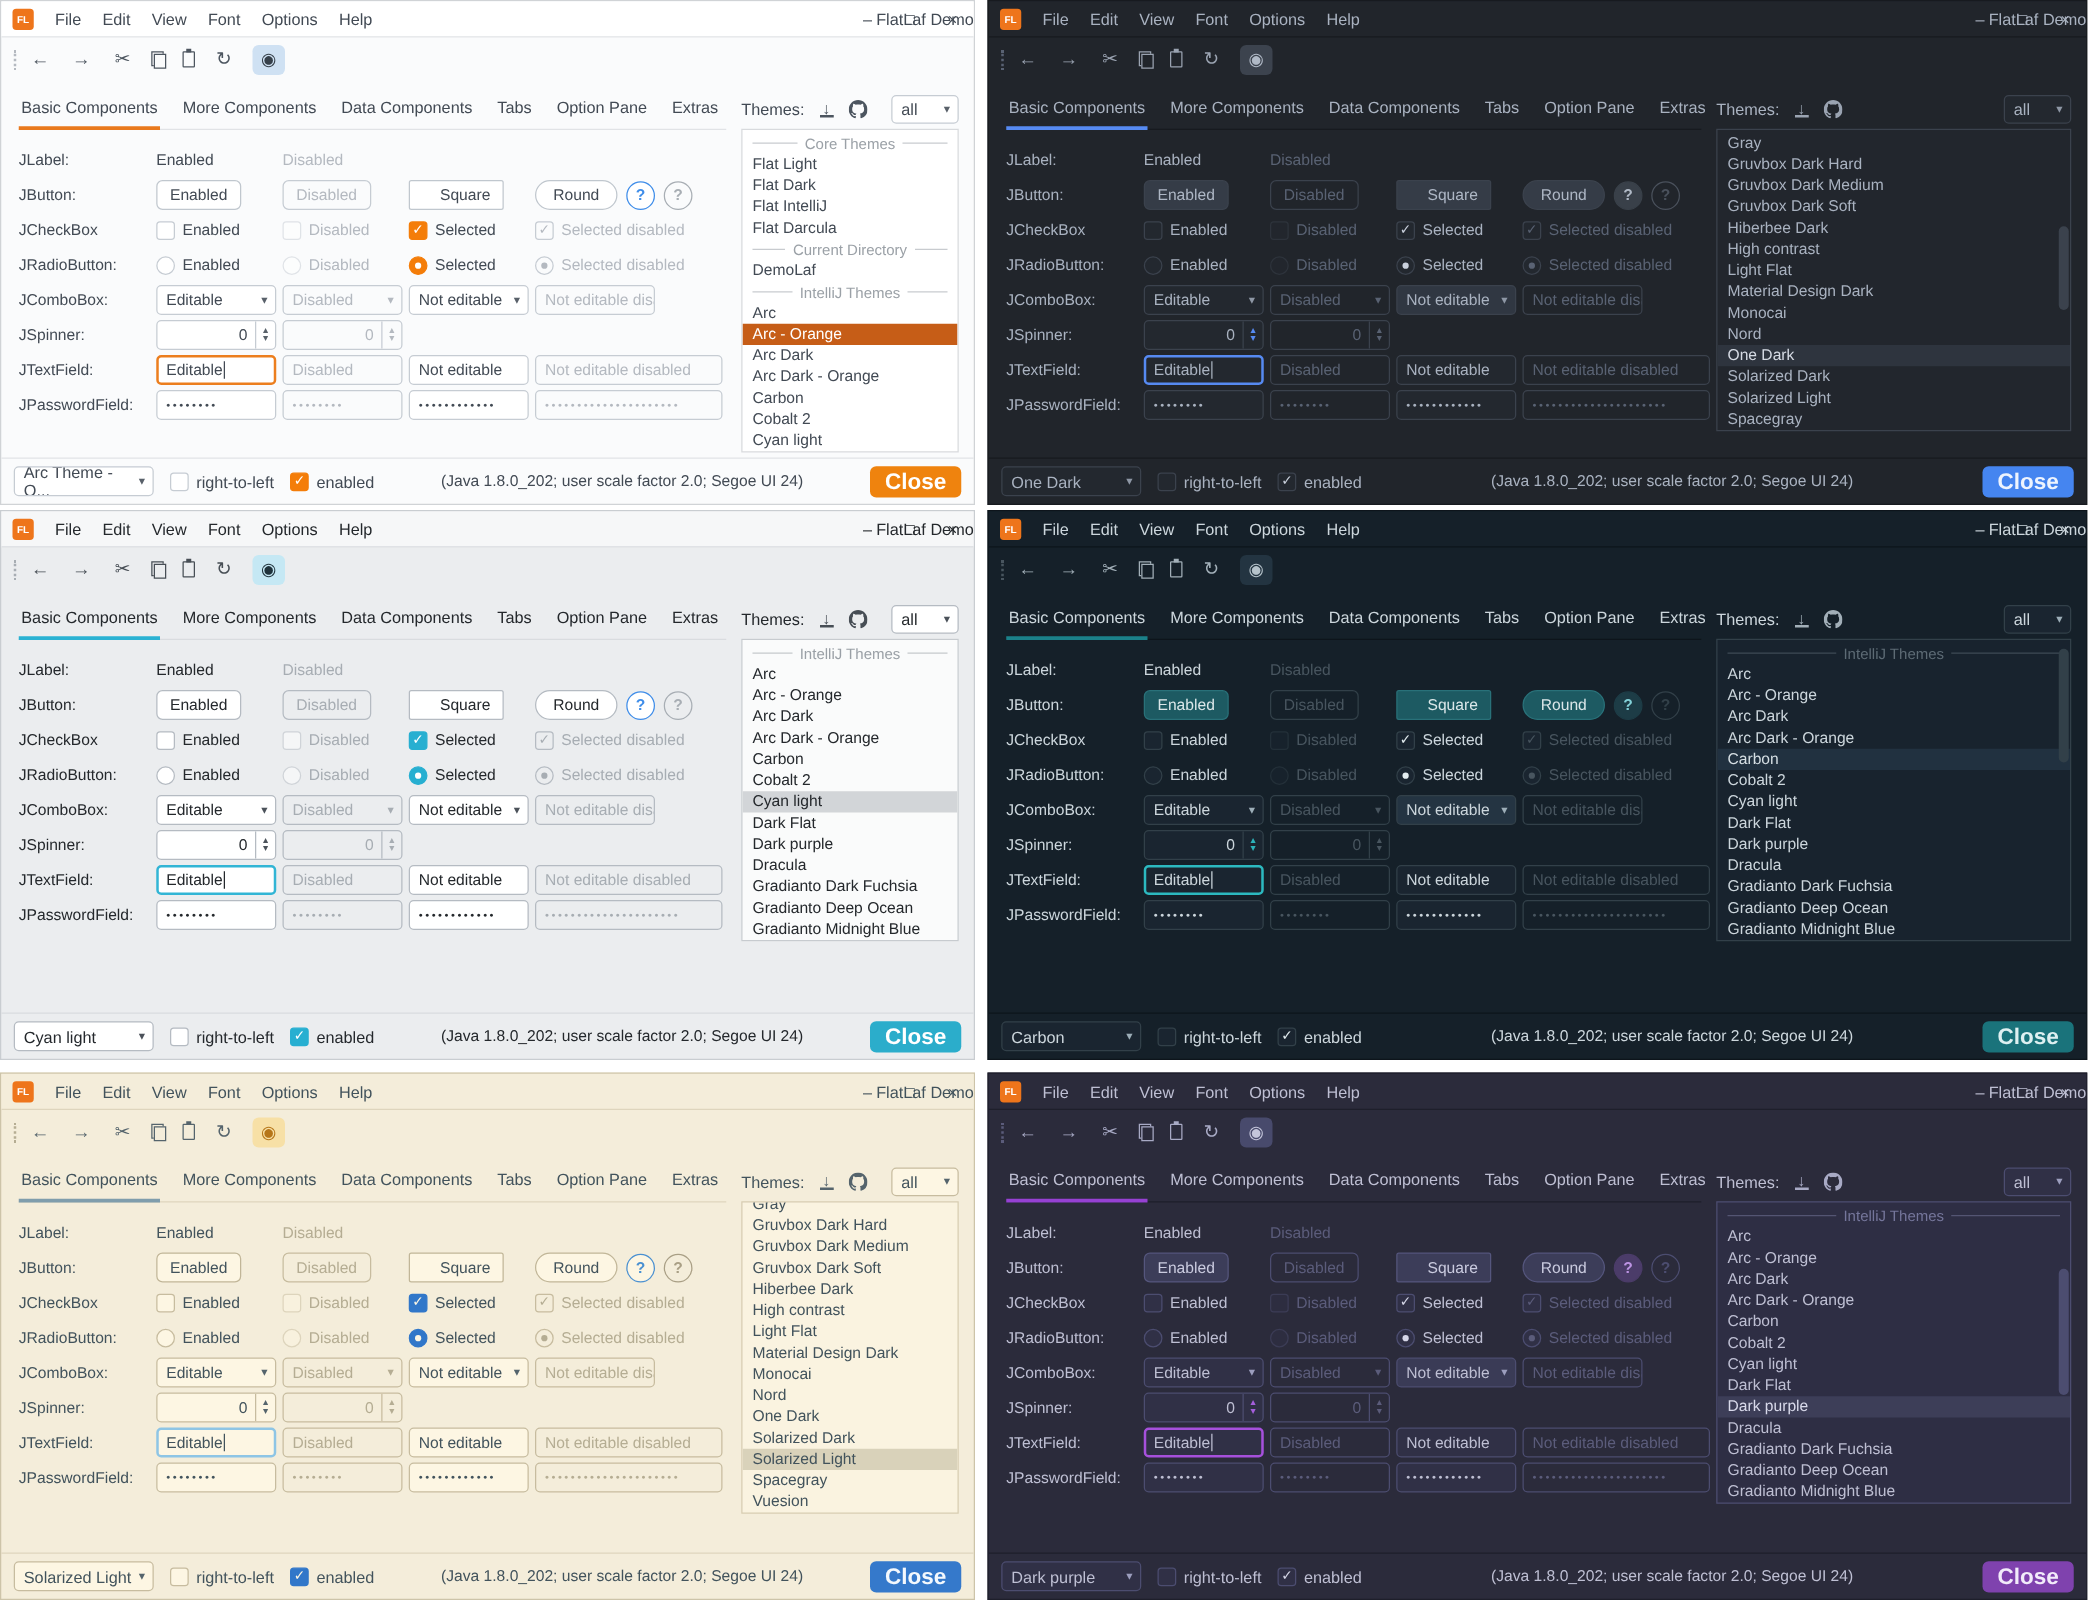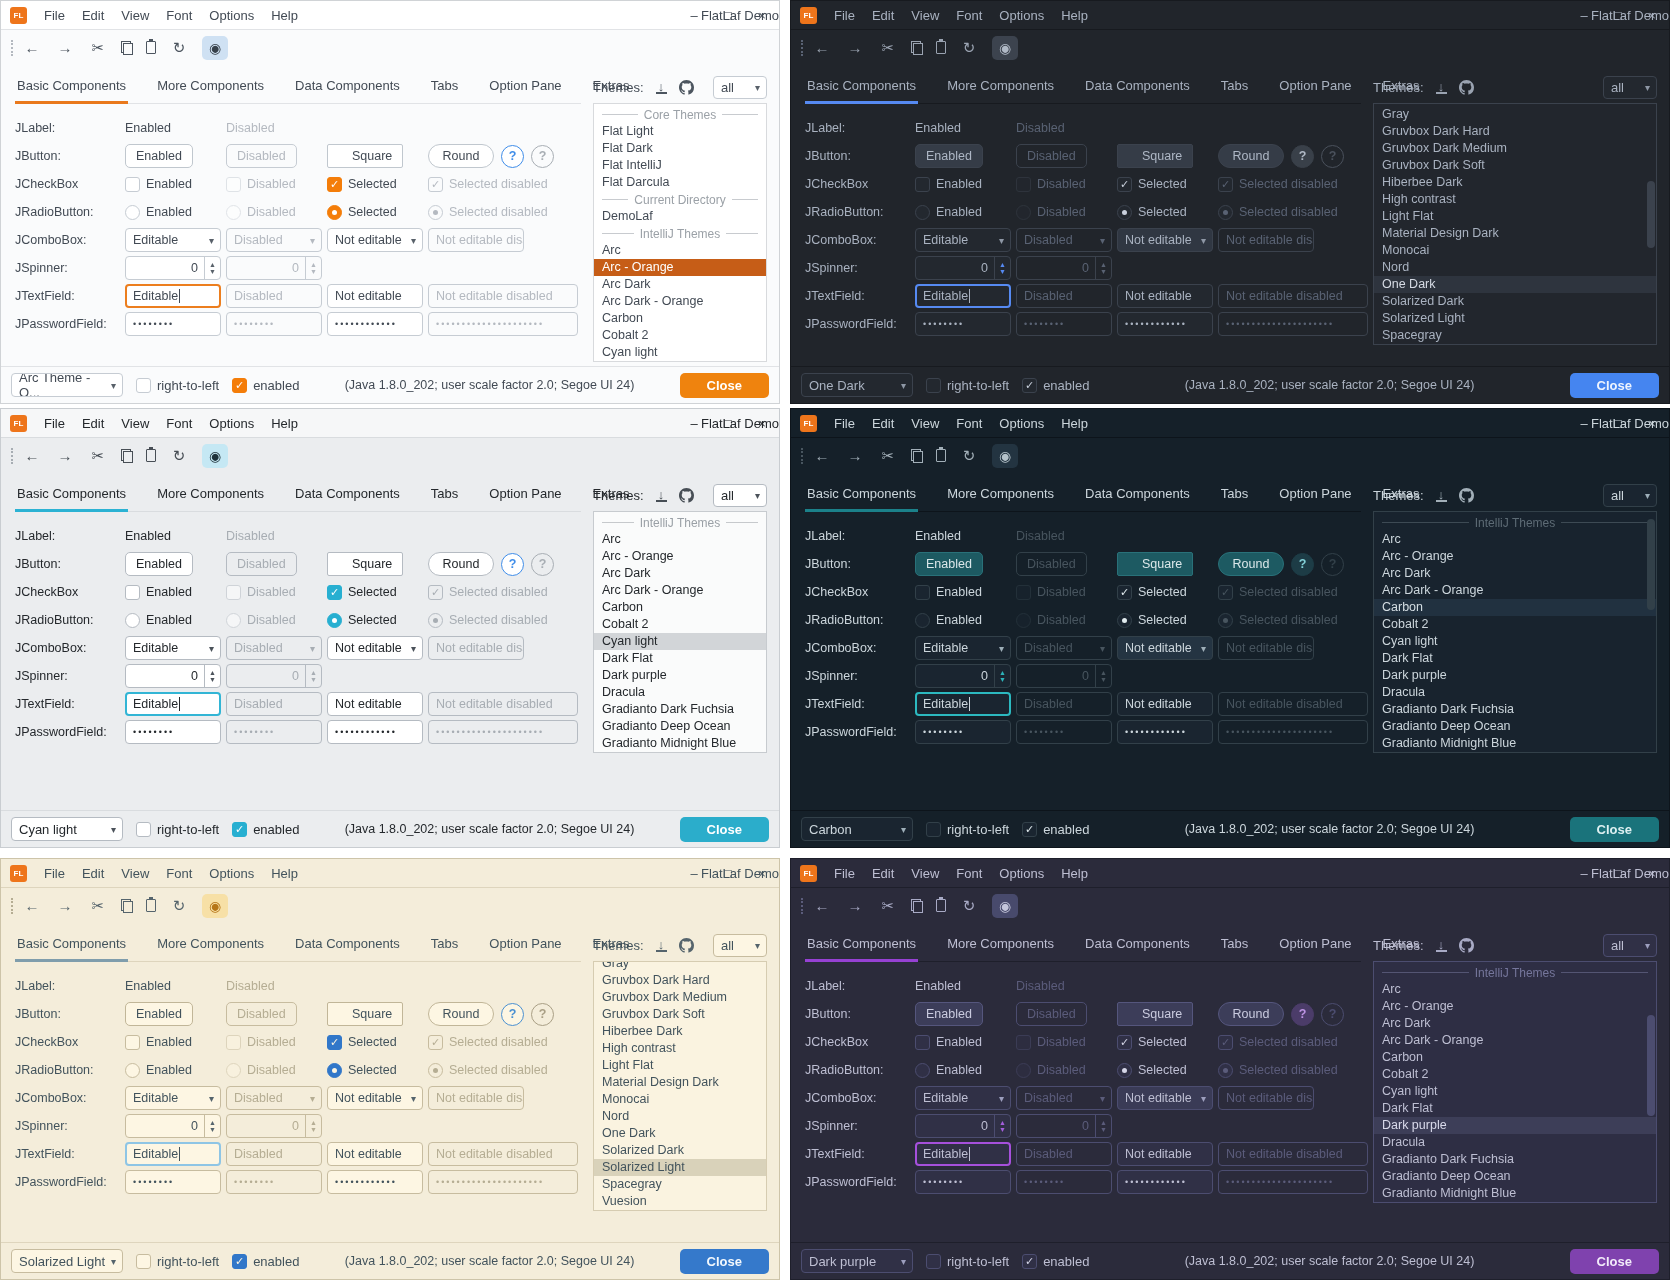--- a/index.html
+++ b/index.html
@@ -36,21 +36,21 @@
   .ic-copy::before { content:""; position:absolute; left:0; top:0; width:8px; height:10px; border:1.5px solid currentColor; background:var(--bg); }
   .ic-copy::after  { content:""; position:absolute; right:0; bottom:0; width:8px; height:10px; border:1.5px solid currentColor; background:var(--bg); }
   .ic-paste { position:relative; width:10px; height:13px; border:1.5px solid var(--icon); border-radius:1px; }
   .ic-paste::before { content:""; position:absolute; top:-3px; left:1.5px; width:4px; height:3px; background:var(--icon); }
   .eye-toggle { width:26px; height:24px; border-radius:5px; background:var(--toggleBg); color:var(--toggleIcon);
                 display:inline-flex; align-items:center; justify-content:center; font-size:14px; }
 
   
   .content { flex:1; display:flex; min-height:0; padding:0 0 0 14px; }
   .main { flex:1; min-width:0; display:flex; flex-direction:column; }
-  .tabbar { display:flex; gap:27px; border-bottom:1px solid var(--tbBorder); padding-top:8px; margin-right:12px; }
+  .tabbar { display:flex; gap:16px; border-bottom:1px solid var(--tbBorder); padding-top:8px; margin-right:12px; }
   .tab { padding:5px 2px 8px; color:var(--text); border-bottom:3px solid transparent; margin-bottom:-1px; white-space:nowrap; }
   .tab.selected { border-bottom-color:var(--accent); }
 
   .grid { display:grid; grid-template-columns:110px 101px 101px 101px 156px; row-gap:4px; align-items:center;
           margin-top:12px; font-size:12.5px; }
   .rowlabel { color:var(--text); }
   .cell { display:flex; align-items:center; min-height:24px; white-space:nowrap; }
   .celltext { color:var(--text); } .dim { color:var(--textDisabled); }
 
   .btn { height:24px; min-width:66px; padding:0 10px; border-radius:5px; background:var(--btnBg);
@@ -120,22 +120,22 @@
   .tsep { height:17px; display:flex; align-items:center; gap:6px; padding:0 8px; color:var(--sepText); font-size:12px; white-space:nowrap; }
   .tsep::before,.tsep::after { content:""; flex:1; border-top:1px solid var(--sepText); opacity:.55; }
   .clip-top .titem:first-child { margin-top:-9px; }
   .scrollthumb { position:absolute; right:1px; width:8px; border-radius:4px; background:var(--fieldBorder); }
 
   
   .bottombar { flex:0 0 37px; display:flex; align-items:center; gap:13px; padding:0 10px; border-top:1px solid var(--tbBorder); }
   .bottombar .combo.lf { width:112px; flex:0 0 112px; }
   .bbcheck { display:flex; align-items:center; gap:6px; }
   .java-info { flex:1; text-align:center; color:var(--text); font-size:12.5px; white-space:nowrap; overflow:hidden; }
-  .close-btn { height:25px; min-width:68px; padding:0 27px; border:none; border-radius:5px; background:var(--closeBg);
-               color:var(--closeText); font-size:13px; font-weight:bold; font-family:inherit; }
+  .close-btn { height:25px; min-width:68px; padding:0 12px; border:none; border-radius:5px; background:var(--closeBg);
+               color:var(--closeText); font-size:18px; font-weight:bold; font-family:inherit; }
 </style>
 </head>
 <body>
 
 <div id="app">
     <section class="panel" style="--bg: #fafbfc; --titlebar: #ffffff; --tbBorder: #e1e3e6; --winBorder: #d0d3d6; --text: #424a54; --textDisabled: #b4b9c0; --fieldBg: #ffffff; --fieldBorder: #c6ccd3; --btnBg: #ffffff; --btnBorder: #c0c7ce; --btnText: #424a54; --accent: #e9791d; --focusBorder: #ec7e1e; --checkOnBg: #f47d09; --checkMark: #ffffff; --selBg: #c65d17; --selText: #ffffff; --closeBg: #ef830e; --closeText: #ffffff; --listBg: #ffffff; --listBorder: #d8dadd; --sepText: #9ba1a7; --icon: #4c555f; --toggleBg: #cfe1f3; --toggleIcon: #36404a; --arrow: #59616a; --spinArrow: #59616a; --help1Border: #3f8de9; --help1Bg: #ffffff; --help1Text: #3f8de9; --help2: #a8aeb4; --comboNoteditBg: #ffffff;">
       <div class="titlebar">
         <span class="logo">FL</span>
         <span class="menu-item">File</span>
         <span class="menu-item">Edit</span>

